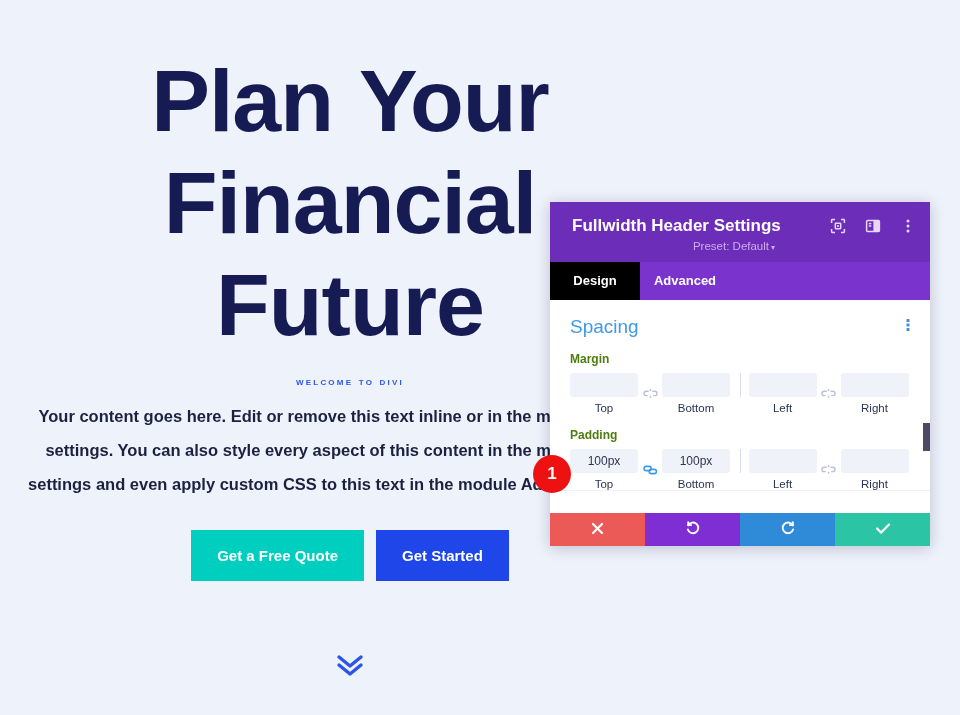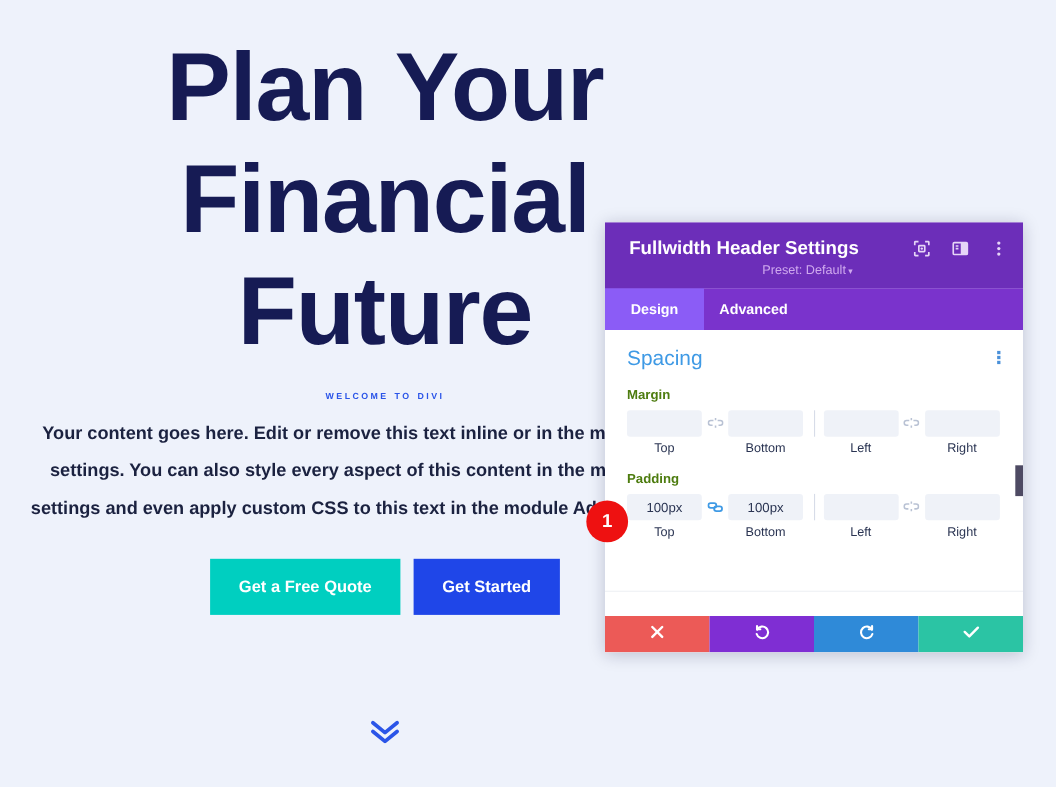--- a/index.html
+++ b/index.html
@@ -21,21 +21,21 @@
     inset: 0;
     background: #eef2fb;
   }
 
   #hero {
     position: absolute;
     top: 0;
     left: 0;
     width: 700px;
     text-align: center;
-    padding-top: 28px;
+    padding-top: 50px;
   }
 
   #hero-title {
     font-size: 88px;
     line-height: 1.16;
     font-weight: 700;
     color: #161b54;
     letter-spacing: -1px;
     margin: 0 auto;
     width: 560px;
@@ -144,26 +144,26 @@
   }
   .tab {
     padding: 11px 0 12px 0;
     color: #ffffff;
     font-size: 13px;
     font-weight: 700;
     text-align: center;
     cursor: pointer;
     width: 90px;
   }
-  .tab.active { background: #8b5cf6; }
+  .tab.active { background: #000000; }
 
   #modal-body {
     background: #ffffff;
     padding: 16px 20px 0 20px;
-    height: 260px;
+    height: 213px;
     position: relative;
     box-sizing: border-box;
   }
 
   #section-header {
     display: flex;
     align-items: center;
     justify-content: space-between;
   }
   #section-title {
@@ -179,21 +179,21 @@
     font-weight: 700;
     color: #4d7c0f;
     margin-bottom: 7px;
   }
   .field-row {
     display: flex;
     align-items: flex-start;
   }
   .field-pair {
     display: flex;
-    align-items: flex-start;
+    align-items: center;
     flex: 1;
   }
   .divider-v {
     width: 1px;
     background: #d7dce8;
     height: 24px;
     margin: 0 8px;
     flex: 0 0 1px;
     align-self: flex-start;
   }

